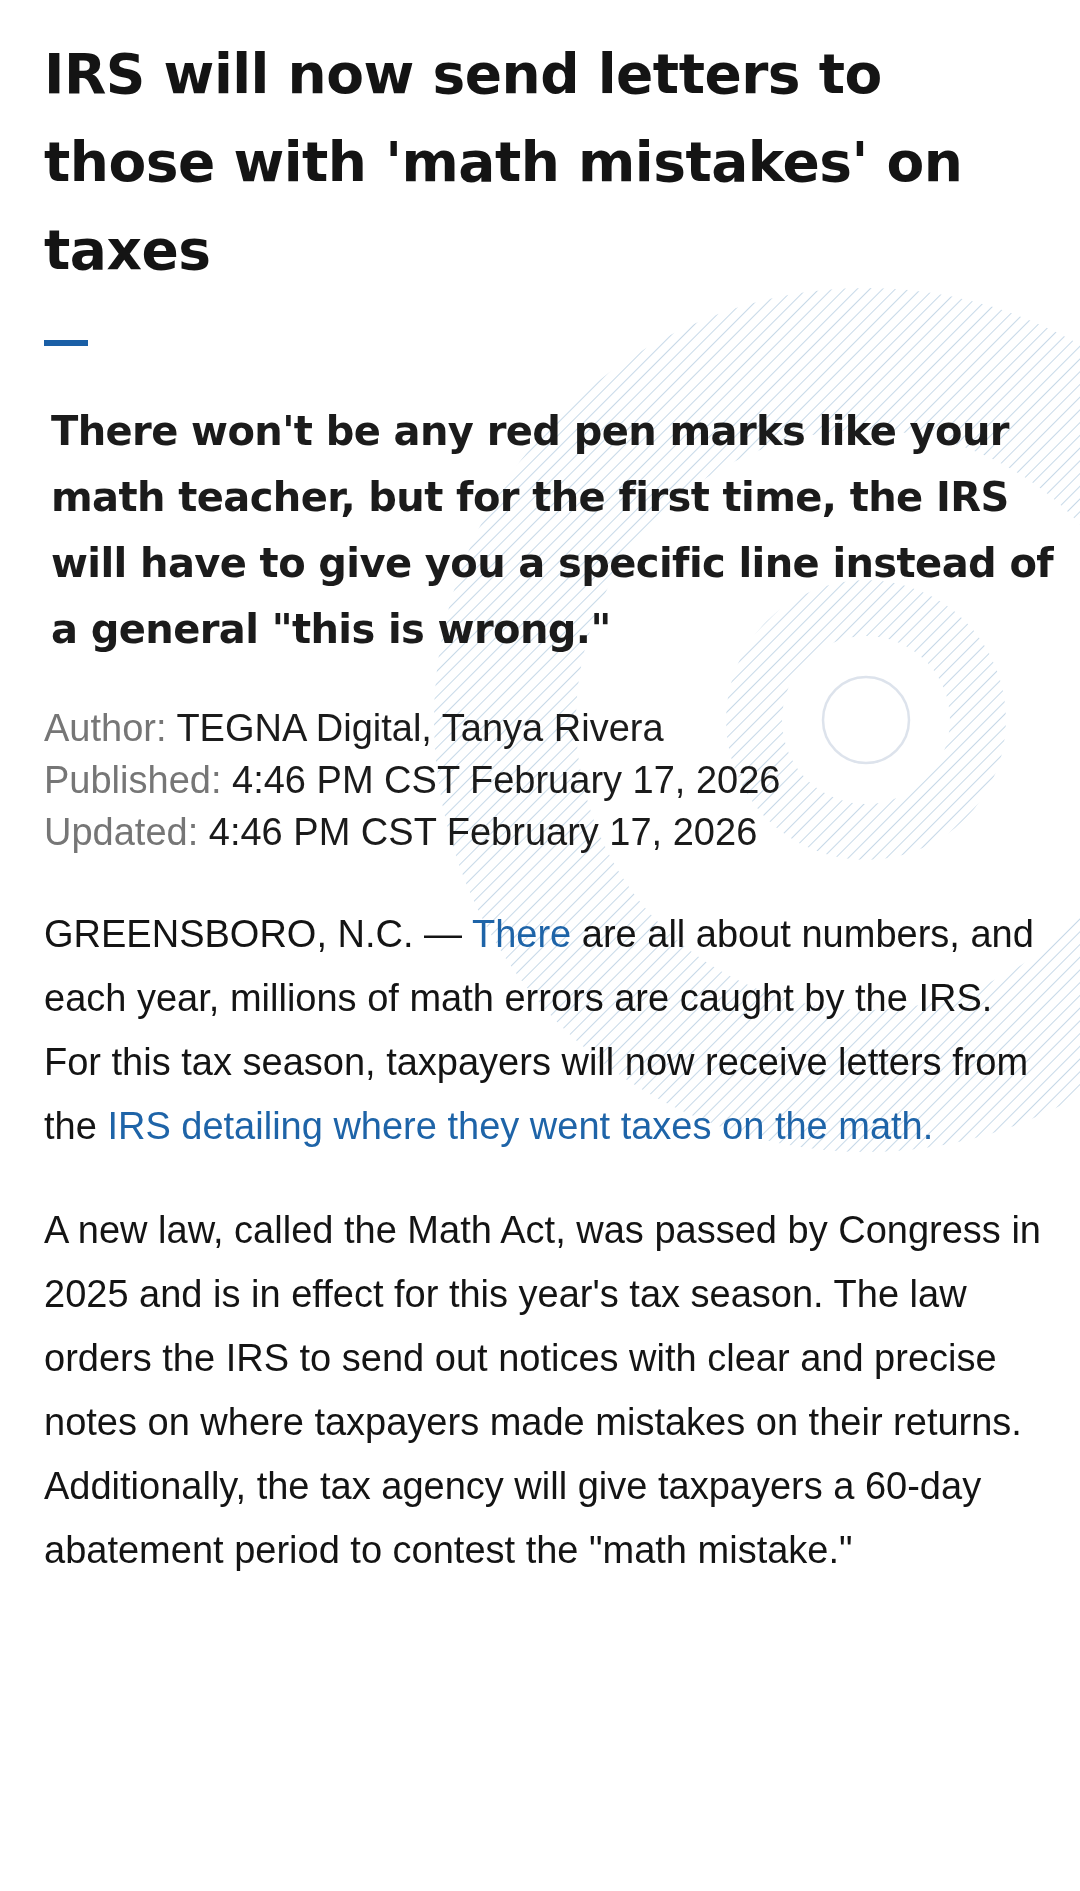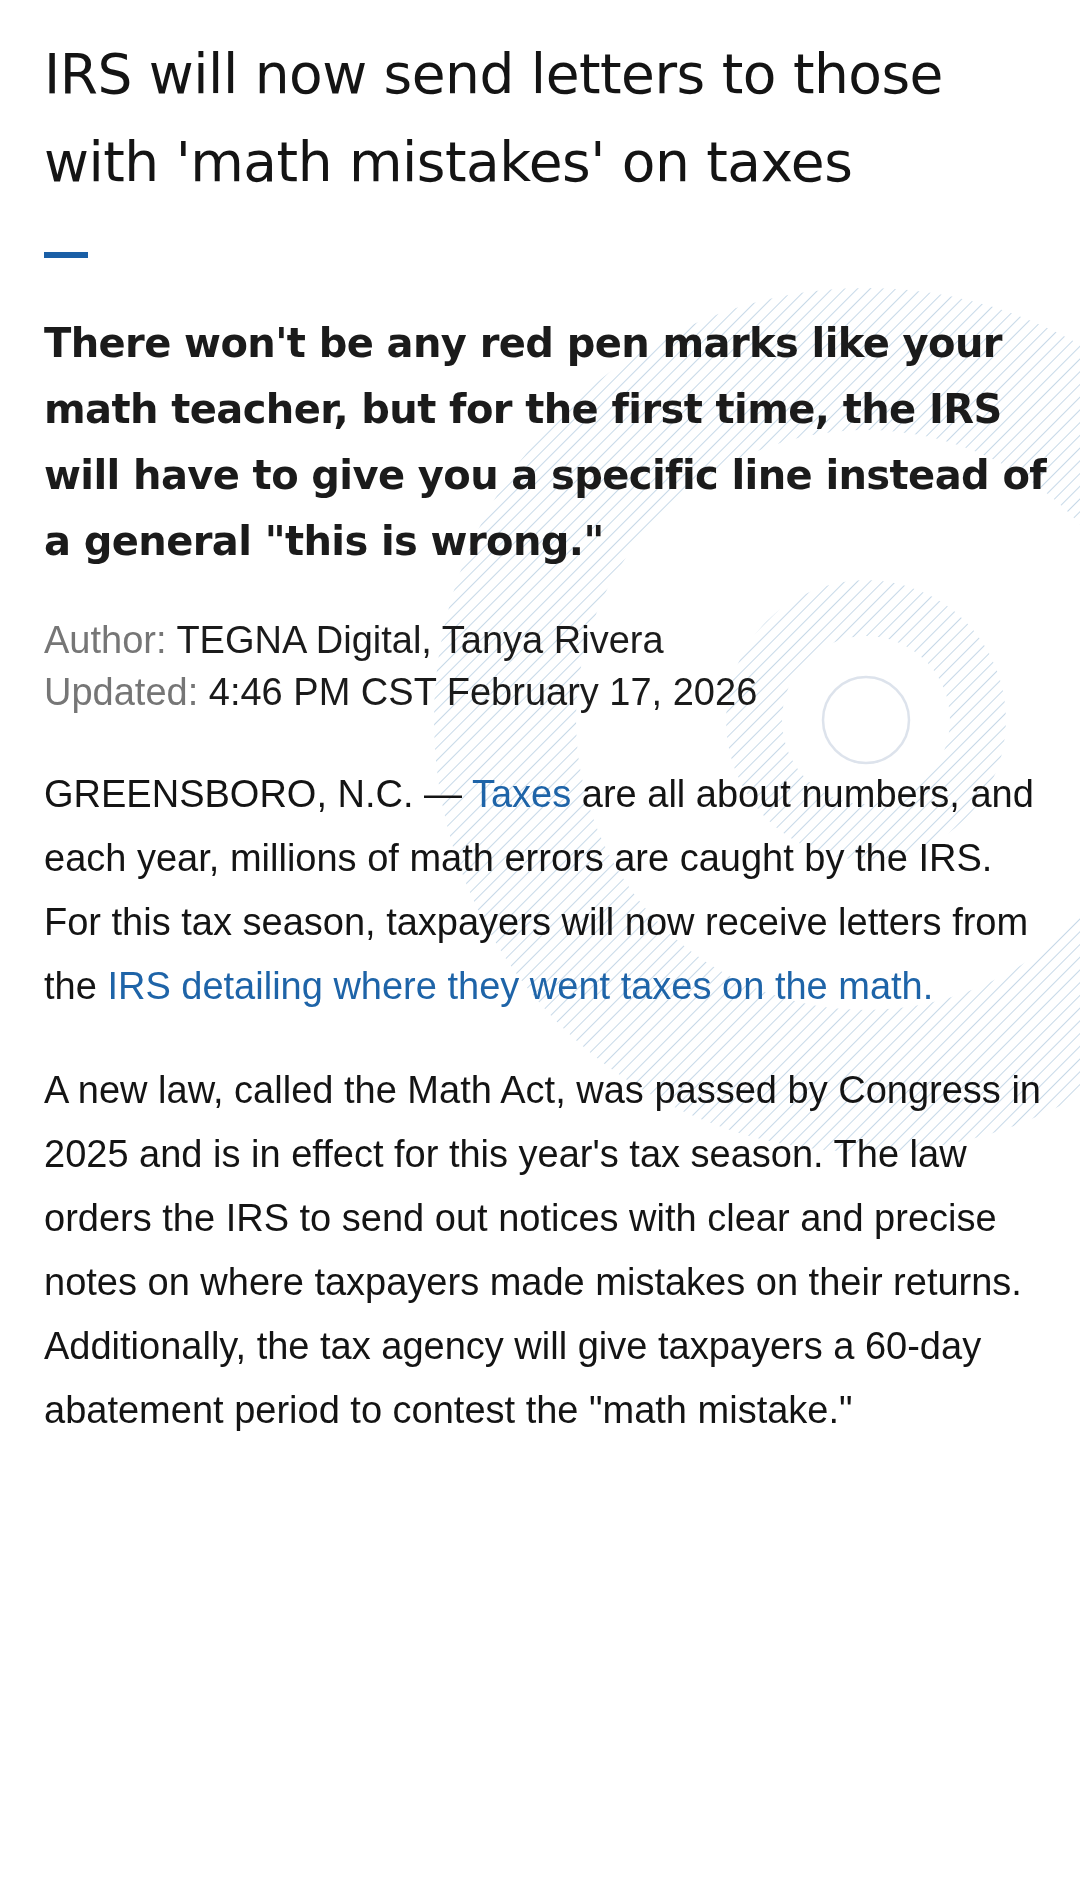--- a/index.html
+++ b/index.html
@@ -26,35 +26,35 @@
     }
     .article {
       position: relative;
       z-index: 1;
       padding: 0 44px;
     }
     .headline {
       margin: 0;
       padding-top: 30px;
       font-family: "DejaVu Sans", sans-serif;
-      font-weight: normal;
+      font-weight: bold;
       font-size: 55px;
       line-height: 88px;
       letter-spacing: -0.5px;
       color: #141414;
       width: 980px;
     }
     .accent-dash {
       width: 44px;
       height: 6px;
       background: #1a5fa6;
       margin-top: 46px;
     }
     .subhead {
-      margin: 52px 0 0 0;
+      margin: 52px 0 0 7px;
       font-family: "DejaVu Sans", sans-serif;
       font-weight: bold;
       font-size: 40px;
       line-height: 66px;
       letter-spacing: -0.6px;
       color: #1b1b1b;
       width: 1010px;
     }
     .meta {
       margin-top: 40px;
@@ -103,21 +103,25 @@
   <div class="accent-dash"></div>
 
   <h2 class="subhead">There won't be any red pen marks like your math teacher, but for the first time, the IRS will have to give you a specific line instead of a general "this is wrong."</h2>
 
   <div class="meta">
     <div class="meta-row">
       <span class="meta-label">Author:</span>
       <span>TEGNA Digital, Tanya Rivera</span>
     </div>
     <div class="meta-row">
+      <span class="meta-label">Published:</span>
+      <span>4:46 PM CST February 17, 2026</span>
+    </div>
+    <div class="meta-row">
       <span class="meta-label">Updated:</span>
       <span>4:46 PM CST February 17, 2026</span>
     </div>
   </div>
 
-  <p class="body-para para-1"><span>GREENSBORO, N.C. — </span><a class="link">Taxes</a><span> are all about numbers, and each year, millions of math errors are caught by the IRS. For this tax season, taxpayers will now receive letters from the </span><a class="link">IRS detailing where they went taxes on the math.</a></p>
+  <p class="body-para para-1"><span>GREENSBORO, N.C. — </span><a class="link">There</a><span> are all about numbers, and each year, millions of math errors are caught by the IRS. For this tax season, taxpayers will now receive letters from the </span><a class="link">IRS detailing where they went taxes on the math.</a></p>
 
   <p class="body-para para-2">A new law, called the Math Act, was passed by Congress in 2025 and is in effect for this year's tax season. The law orders the IRS to send out notices with clear and precise notes on where taxpayers made mistakes on their returns. Additionally, the tax agency will give taxpayers a 60-day abatement period to contest the "math mistake."</p>
 </main>
 
 </body></html>

